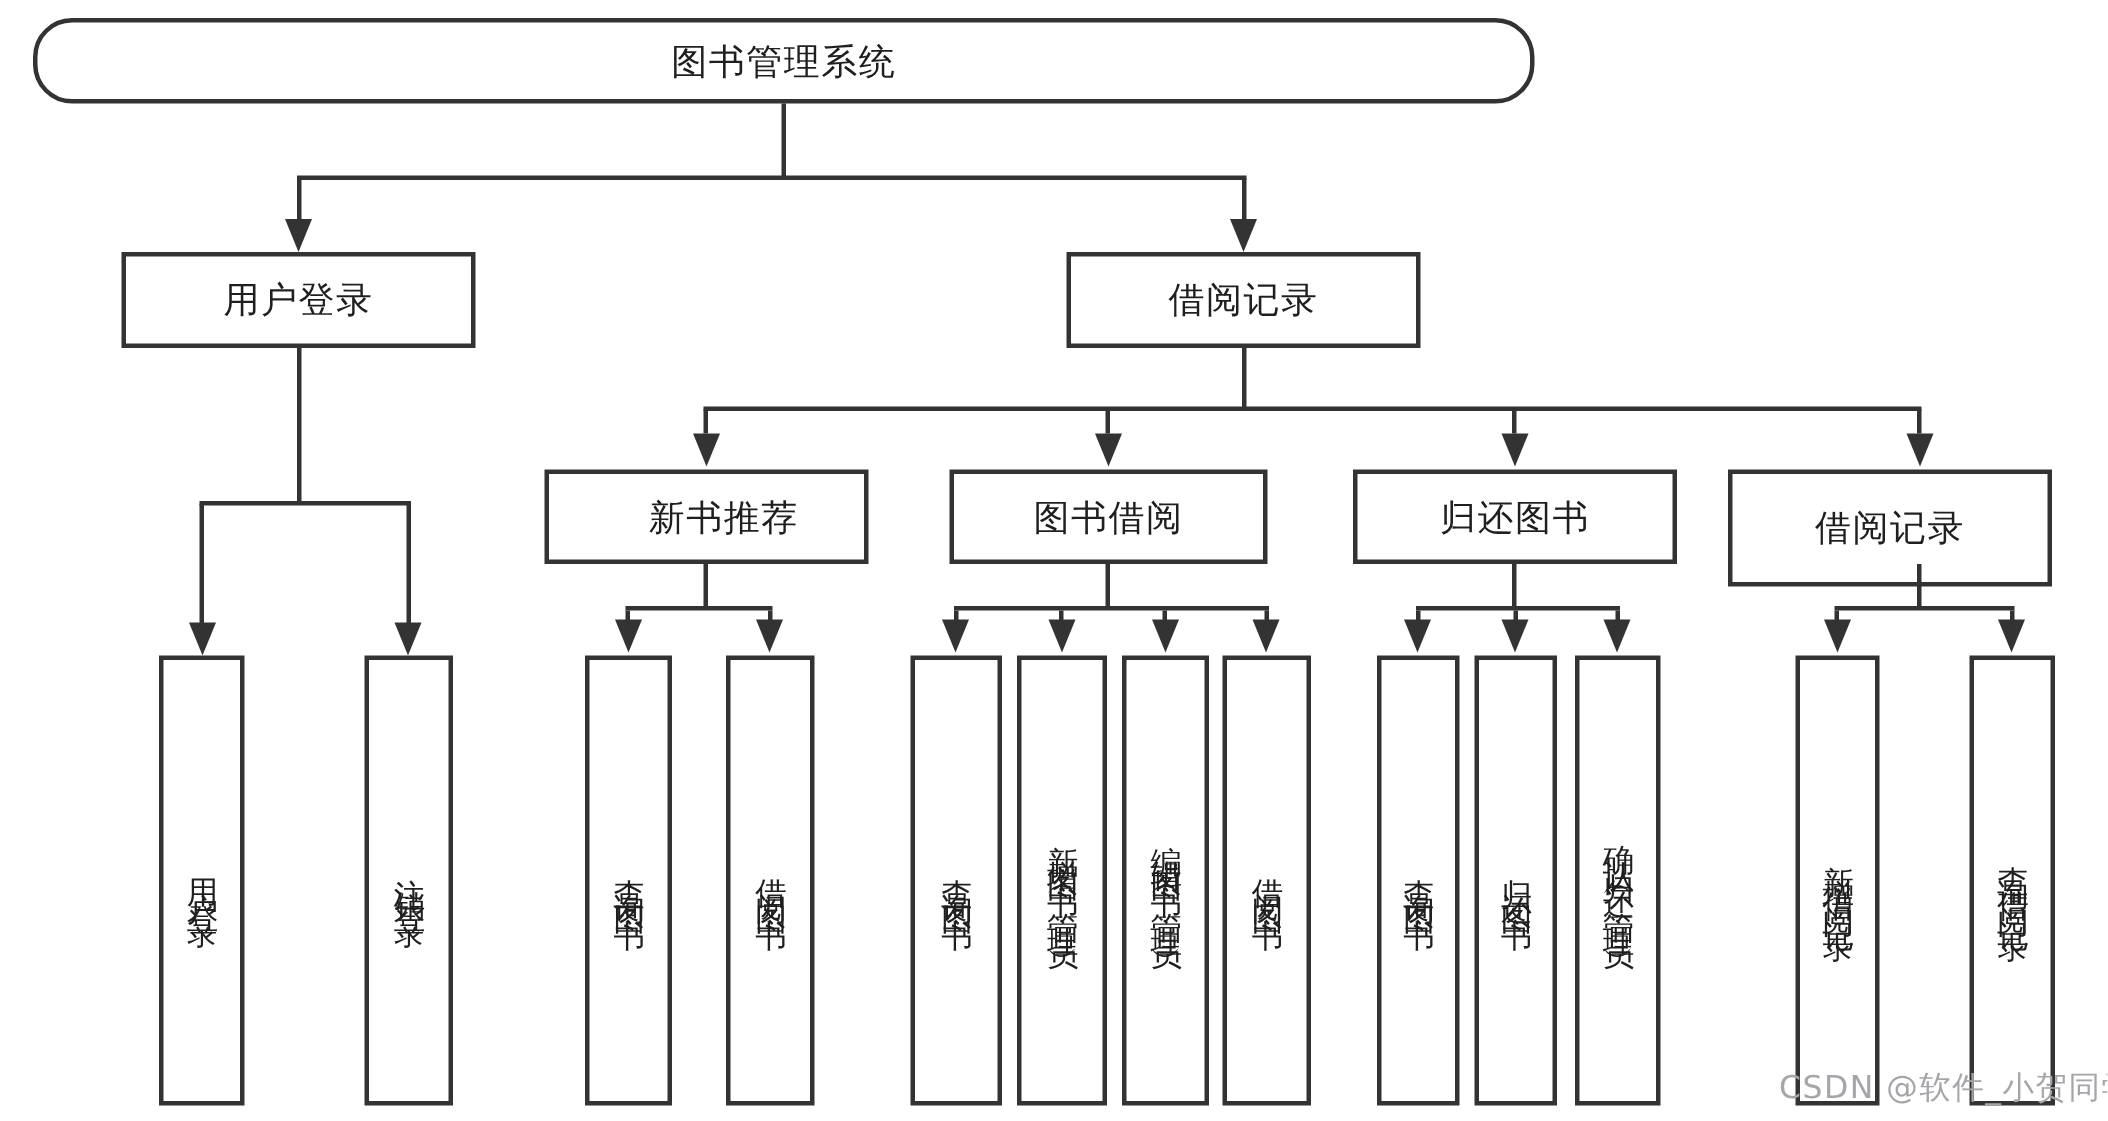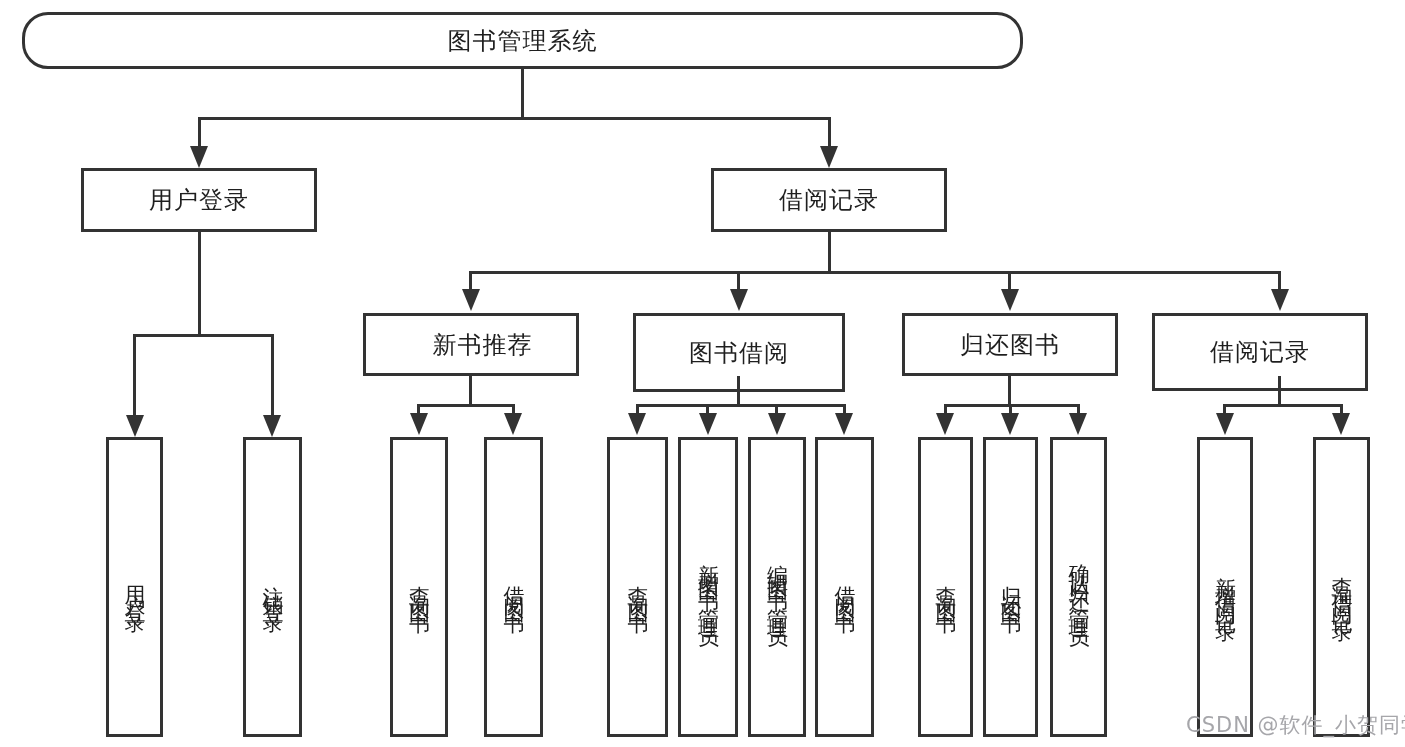--- a/index.html
+++ b/index.html
@@ -99,21 +99,21 @@
   <div class="cl" style="left:737px; top:273px; width:3px; height:16px;"></div>
   <div class="arrow" style="left:730px; top:289px;"></div>
   <div class="cl" style="left:1008px; top:273px; width:3px; height:16px;"></div>
   <div class="arrow" style="left:1001px; top:289px;"></div>
   <div class="cl" style="left:1278px; top:273px; width:3px; height:16px;"></div>
   <div class="arrow" style="left:1271px; top:289px;"></div>
 
   <div class="hbox" style="left:363px; top:313px; width:216px; height:63px;padding-left:23px;">
     <span>新书推荐</span>
   </div>
-  <div class="hbox" style="left:633px; top:313px; width:212px; height:79px;">
+  <div class="hbox" style="left:633px; top:313px; width:212px; height:63px;">
     <span>图书借阅</span>
   </div>
   <div class="hbox" style="left:902px; top:313px; width:216px; height:63px;">
     <span>归还图书</span>
   </div>
   <div class="hbox" style="left:1152px; top:313px; width:216px; height:78px;">
     <span>借阅记录</span>
   </div>
 
   <div class="cl" style="left:469px; top:376px; width:3px; height:30px;"></div>

